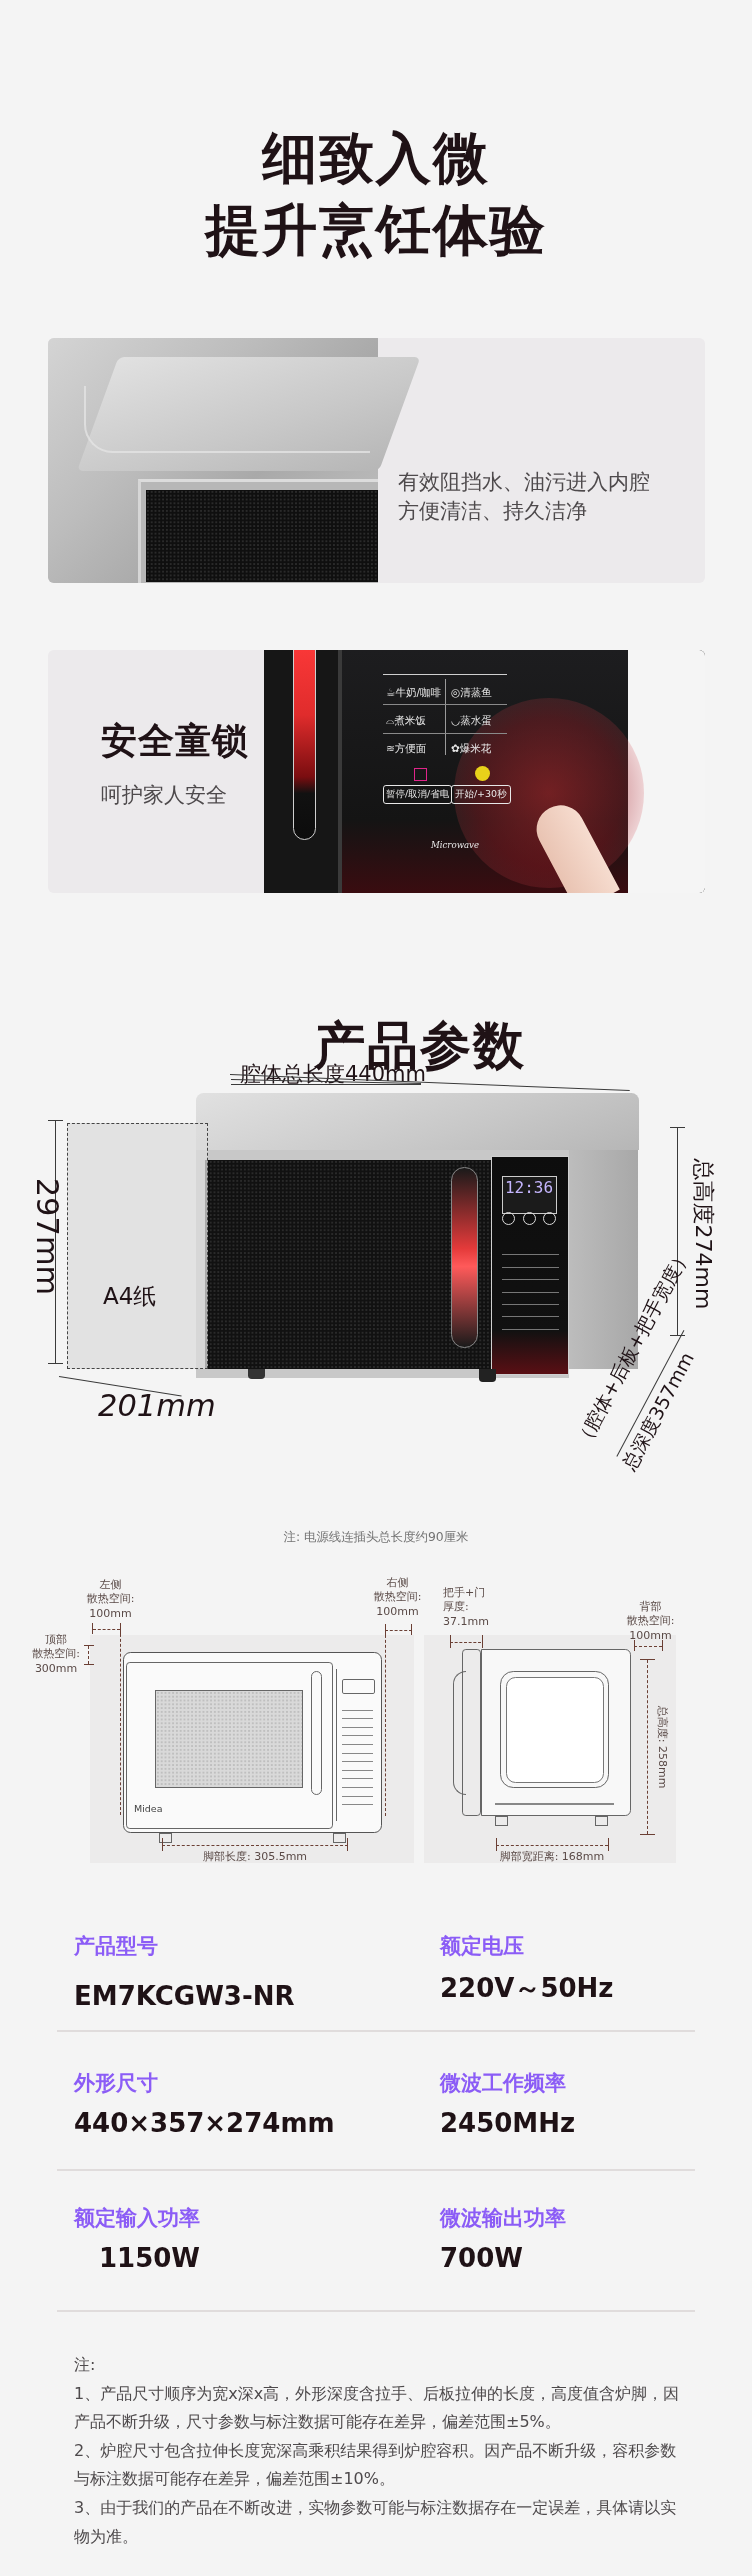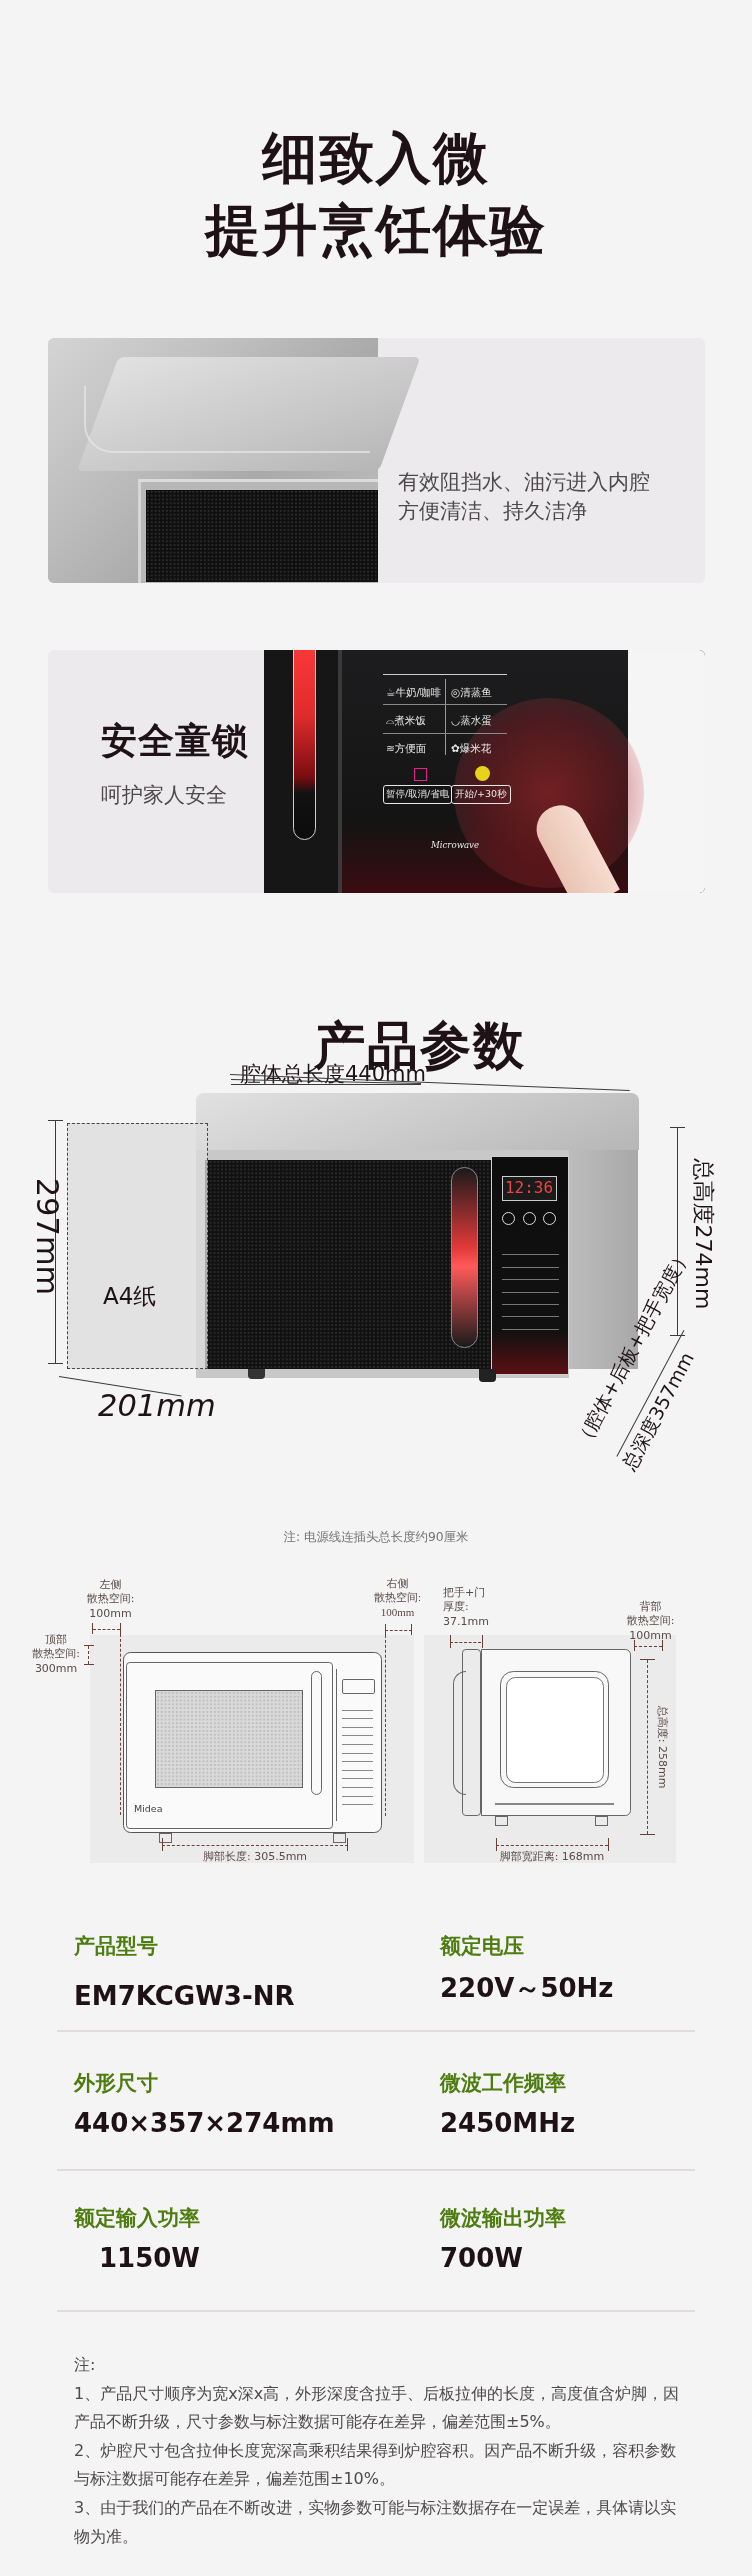--- a/index.html
+++ b/index.html
@@ -36,21 +36,21 @@
   .line { background: #3a3a3a; }
 
   
   .drawbg { background: #ecebeb; }
   .tech-label { font-size: 11px; color: #5a4a47; text-align: center; line-height: 14.3px; }
   .dash-h { border-top: 1.4px dashed #6b3f34; height: 0; }
   .dash-v { border-left: 1.4px dashed #6b3f34; width: 0; }
   .tick { background: #6b3f34; }
 
   
-  .spec-label { font-size: 21px; font-weight: 700; color: #4d7c0f; }
+  .spec-label { font-size: 21px; font-weight: 700; color: #8b5cf6; }
   .spec-value { font-size: 26px; font-weight: 700; color: #1f1216; }
   .divider { left: 57px; width: 638px; height: 1.9px; background: #e0dcdc; }
 
   .note { left: 74px; width: 609px; font-size: 16px; line-height: 28.6px; color: #4e4a4c; }
 </style>
 </head>
 <body>
 
 <div class="abs hero-title" style="top:122px;">细致入微</div>
 <div class="abs hero-title" style="top:194px;">提升烹饪体验</div>
@@ -121,21 +121,21 @@
 <div class="abs line" style="left:231px; top:1084px; width:190px; height:1px;"></div>
 <div class="abs" style="left:230px; top:1074px; width:400px; height:1.4px; background:#3a3a3a; transform:rotate(2.3deg); transform-origin:left;"></div>
 
 <div class="abs" style="left:167px; top:1093px; width:471px; height:286px;">
   <div class="abs steel-top" style="left:28.6px; top:0; width:443px; height:57px; border-radius:7.6px 7.6px 0 0;"></div>
   <div class="abs" style="left:400px; top:57px; width:71px; height:219px; background:linear-gradient(90deg,#bdbdbd,#a8a8a8);"></div>
   <div class="abs" style="left:28.6px; top:57px; width:373px; height:228px; background:#c8c8c8;"></div>
   <div class="abs dots" style="left:38px; top:67px; width:286px; height:209px; background-color:#111;"></div>
   <div class="abs" style="left:284px; top:74px; width:27px; height:181px; border-radius:13.3px; background:linear-gradient(180deg,#1a1a1a 0%,#e43a3a 45%,#ff5a5a 55%,#1a1a1a 100%); border:1.9px solid #888;"></div>
   <div class="abs" style="left:324px; top:63px; width:78px; height:219px; background:linear-gradient(180deg,#0d0d0d 0%,#111 80%,#5a0f14 100%); border:1.9px solid #d0d0d0;">
-    <div class="abs" style="left:9.5px; top:19px; width:55px; height:25px; border:1.4px solid #ccc; background:#1b1b1b; color:#ef4444; font-family:'DejaVu Sans Mono', monospace; font-size:16px; text-align:center; line-height:21px;">12:36</div>
+    <div class="abs" style="left:9.5px; top:19px; width:55px; height:38px; border:1.4px solid #ccc; background:#1b1b1b; color:#c4b5fd; font-family:'DejaVu Sans Mono', monospace; font-size:16px; text-align:center; line-height:21px;">12:36</div>
     <div class="abs ring" style="left:9.5px; top:55px; width:13.3px; height:13.3px; border:1.4px solid #ddd;"></div>
     <div class="abs ring" style="left:30.5px; top:55px; width:13.3px; height:13.3px; border:1.4px solid #ddd;"></div>
     <div class="abs ring" style="left:51px; top:55px; width:13.3px; height:13.3px; border:1.4px solid #ddd;"></div>
     <div class="abs" style="left:9.5px; top:86px; width:57px; height:95px; background:repeating-linear-gradient(180deg, transparent 0 11.4px, #777 11.4px 12.4px);"></div>
   </div>
   <div class="abs" style="left:312px; top:276px; width:17px; height:13.3px; background:#222; border-radius:0 0 3.8px 3.8px;"></div>
   <div class="abs" style="left:81px; top:276px; width:17px; height:9.5px; background:#333; border-radius:0 0 3.8px 3.8px;"></div>
 </div>
 
 <div class="abs" style="left:67px; top:1123px; width:141px; height:246px; background:rgba(220,220,220,.75); border:1px dashed #444;"></div>
@@ -176,21 +176,21 @@
 <div class="abs tech-label" style="left:84px; top:1578px; width:53px;">
   <div>左侧</div>
   <div>散热空间:</div>
   <div>100mm</div>
 </div>
 <div class="abs dash-h" style="left:93px; top:1629px; width:27px;"></div>
 <div class="abs tick" style="left:92px; top:1623px; width:1.4px; height:11.4px;"></div>
 <div class="abs tick" style="left:120px; top:1623px; width:1.4px; height:11.4px;"></div>
 <div class="abs dash-v" style="left:120px; top:1629px; height:186px;"></div>
 
-<div class="abs tech-label" style="left:371px; top:1576px; width:53px;font-family:Liberation Serif, serif;">
+<div class="abs tech-label" style="left:371px; top:1576px; width:53px;">
   <div>右侧</div>
   <div>散热空间:</div>
   <div>100mm</div>
 </div>
 <div class="abs dash-h" style="left:385px; top:1630px; width:27px;"></div>
 <div class="abs tick" style="left:385px; top:1624px; width:1.4px; height:11.4px;"></div>
 <div class="abs tick" style="left:411px; top:1624px; width:1.4px; height:11.4px;"></div>
 <div class="abs dash-v" style="left:385px; top:1630px; height:186px;"></div>
 
 <div class="abs tech-label" style="left:28.6px; top:1633px; width:55px;">

